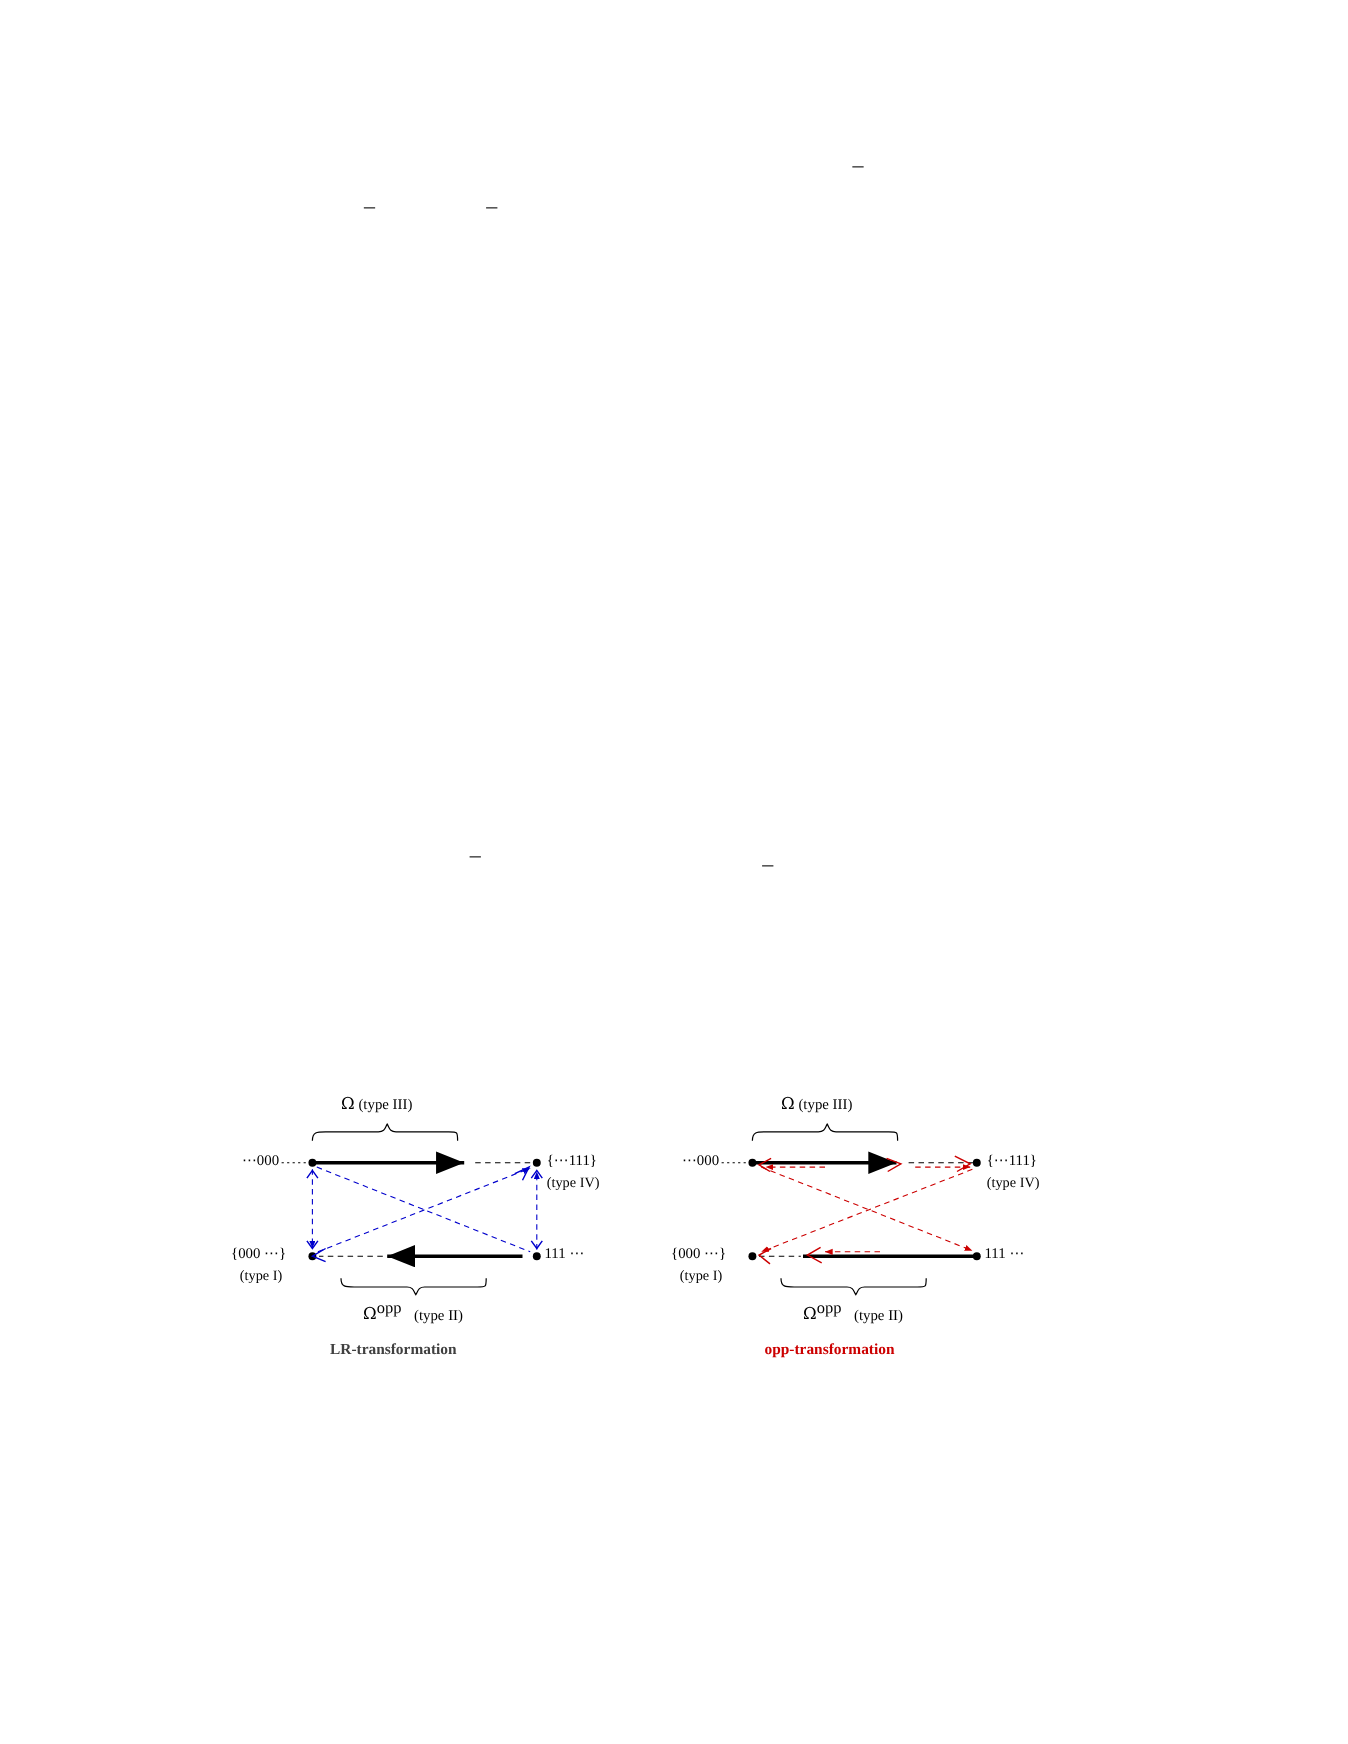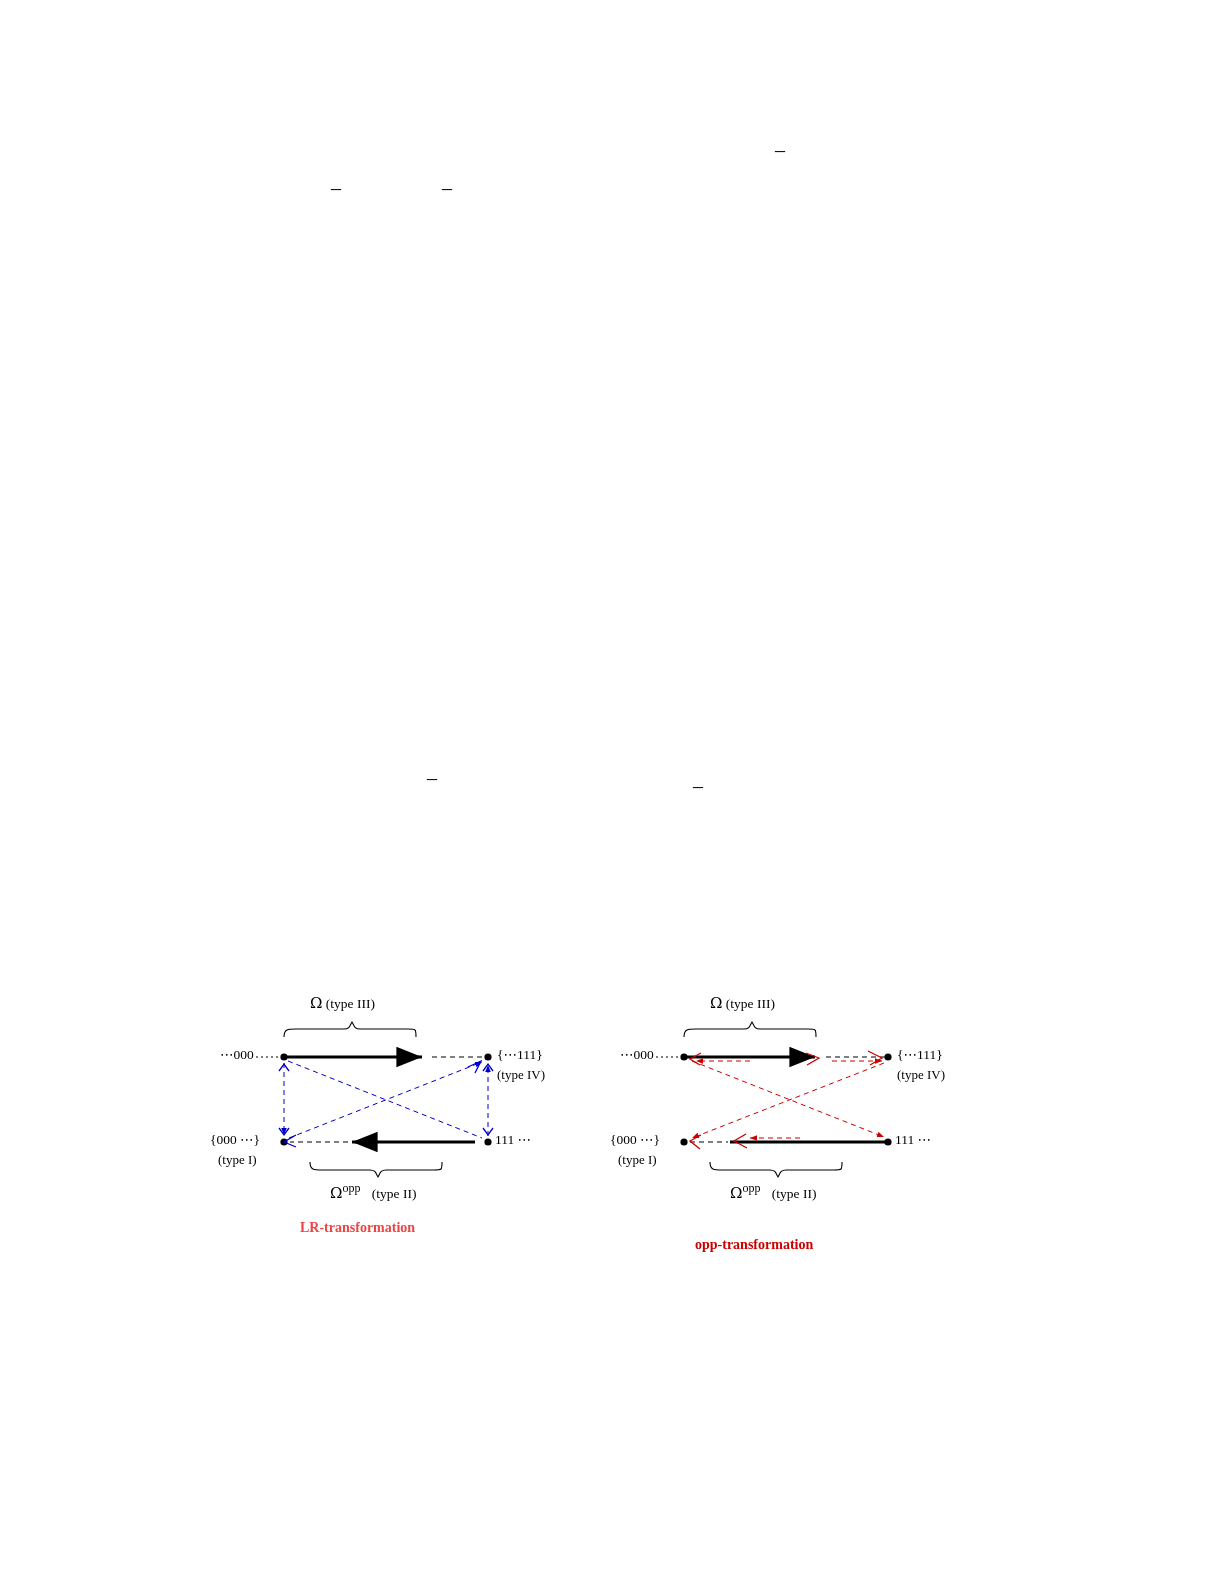--- a/index.html
+++ b/index.html
@@ -32,31 +32,31 @@
   .panel svg { position:absolute; left:0; top:0; }
 
   .lbl {
     position:absolute;
     font-family:"Liberation Serif", serif;
     font-size:13.5px;
     white-space:nowrap;
     line-height:1.15;
   }
   .lbl.small { font-size:13px; }
-  .sup { font-size:12px; vertical-align:super;text-align:center; }
+  .sup { font-size:15px; vertical-align:super;text-align:center; }
   .omega { font-family:"DejaVu Serif", serif; font-size:15px; }
 
   .caption {
     position:absolute;
     font-family:"Liberation Serif", serif;
     font-size:14px;
     font-weight:bold;
     white-space:nowrap;
   }
-  .caption.blue { color:#ef4444; }
+  .caption.blue { color:#404040; }
   .caption.red  { color:#cc0000; }
 </style>
 </head>
 <body>
 
 <div class="page">
 
   <span class="dash" style="left:775px; top:140px;">–</span>
   <span class="dash" style="left:331px; top:178px;">–</span>
   <span class="dash" style="left:442px; top:178px;">–</span>
@@ -191,17 +191,17 @@
       <div class="lbl" style="left:20px; top:72px;"><span>⋯000</span></div>
 
       <div class="lbl" style="left:297px; top:72px;"><span>{⋯111}</span></div>
       <div class="lbl small" style="left:297px; top:93px;"><span>(type IV)</span></div>
 
       <div class="lbl" style="left:10px; top:157px;"><span>{000 ⋯}</span></div>
       <div class="lbl small" style="left:18px; top:178px;"><span>(type I)</span></div>
 
       <div class="lbl" style="left:295px; top:157px;"><span>111 ⋯</span></div>
 
-      <div class="caption red" style="left:95px; top:262px;">opp-transformation</div>
+      <div class="caption red" style="left:95px; top:245px;">opp-transformation</div>
     </div>
 
   </div>
 </div>
 
 </body></html>

